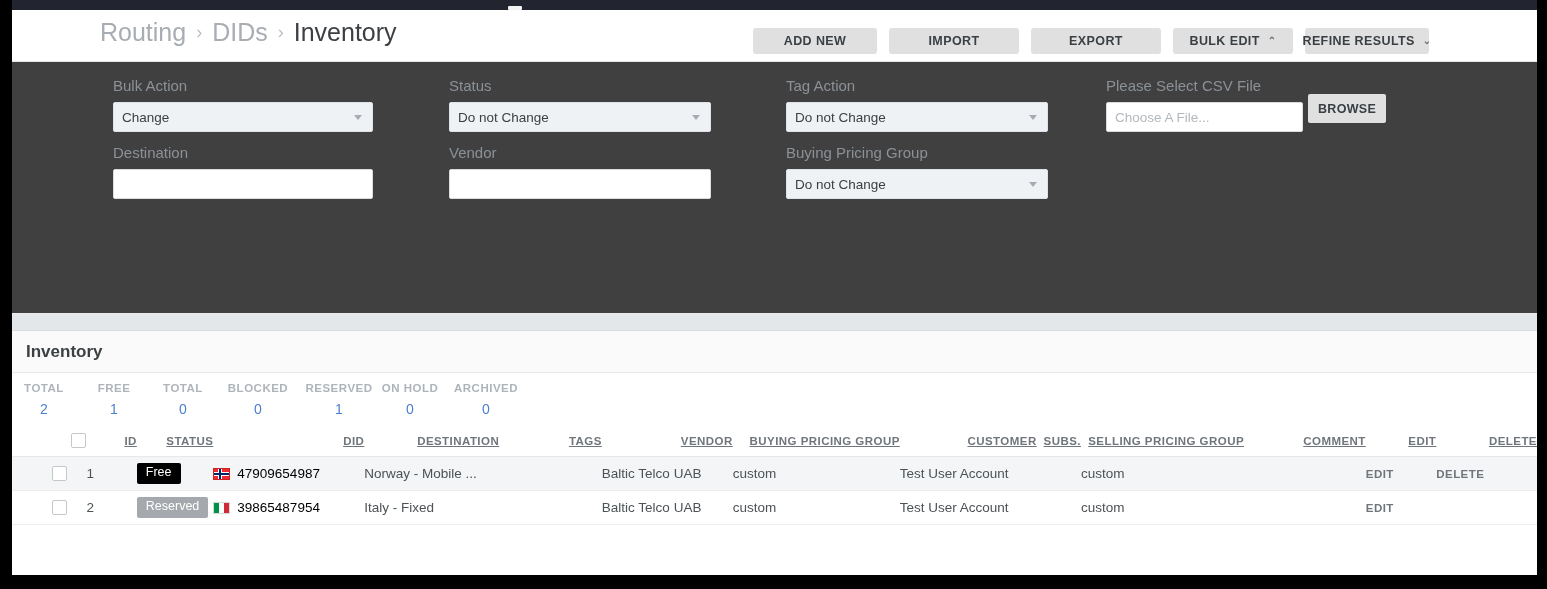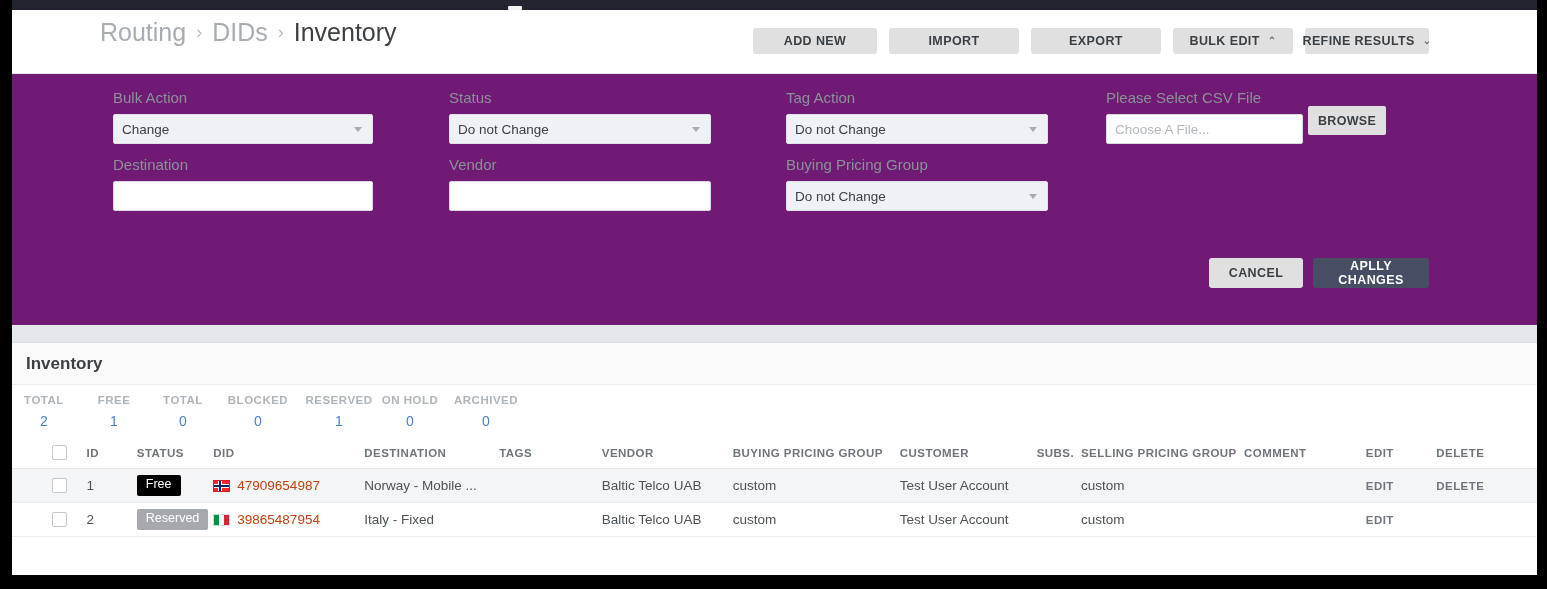--- a/index.html
+++ b/index.html
@@ -37,21 +37,21 @@
     position: absolute;
     top: 10px; left: 12px;
     width: 1525px; height: 565px;
     background: #ffffff;
     overflow: hidden;
   }
 
   
   .header {
     position: relative;
-    height: 64px;
+    height: 52px;
     background: #ffffff;
     border-bottom: 1px solid #e6e8ea;
   }
   .breadcrumb {
     position: absolute; left: 88px; top: 8px;
     display: flex; align-items: center; gap: 10px;
     font-size: 25px; font-weight: 400;
     color: #9aa0a6;
   }
   .breadcrumb .crumb { color: #a7adb3; }
@@ -78,21 +78,21 @@
   .btn.w-add    { width: 124px; }
   .btn.w-import { width: 130px; }
   .btn.w-export { width: 130px; }
   .btn.w-bulk   { width: 120px; }
   .btn.w-refine { width: 124px; }
   .caret { font-size: 10px; color: #6d7379; line-height: 1; }
 
   
   .panel {
     position: relative;
-    background: #701a75;
+    background: #404040;
     height: 252px;
     border-bottom: 1px solid #e9ebed;
   }
   .field-label {
     position: absolute;
     font-size: 15px; color: #8b9197; font-weight: 400;
   }
   .select-box {
     position: absolute;
     height: 30px;
@@ -192,24 +192,25 @@
 
   
   table.inv {
     width: 100%;
     border-collapse: collapse;
     table-layout: fixed;
   }
   table.inv thead th {
     font-size: 11.5px; font-weight: 700; letter-spacing: 0.45px;
     color: #6f757b;
-    text-align: left;
+    text-align: right;
     padding: 6px 0 8px 0;
     border-bottom: 1px solid #e6e8ea;
     vertical-align: middle;
+    text-decoration: underline;
   }
   table.inv tbody td {
     font-size: 13.5px;
     color: #4c5256;
     padding: 0;
     height: 34px;
     vertical-align: middle;
     border-bottom: 1px solid #ededef;
   }
   tr.row-alt td { background: #f4f5f7; }
@@ -260,21 +261,21 @@
   }
   .flag-it { background: #fff; display: flex; }
   .flag-it span { flex: 1; height: 100%; display: block; }
   .flag-it .g { background: #009246; }
   .flag-it .w { background: #ffffff; }
   .flag-it .r { background: #ce2b37; }
   .link {
     font-size: 11.5px; font-weight: 700; letter-spacing: 0.45px;
     color: #6f757b; cursor: pointer;
   }
-  .num-link { color: #c2410c; text-align: center; }
+  .num-link { color: #000000; text-align: center; }
 </style>
 </head>
 <body>
 
 <div class="screen">
   <div class="chrome-top"></div>
   <div class="chrome-notch"></div>
   <div class="chrome-left"></div>
   <div class="chrome-right"></div>
   <div class="chrome-bottom"></div>
@@ -334,24 +335,20 @@
 
       <span class="field-label" style="left:437px; top:82px;">Vendor</span>
       <input class="text-input" style="left: 437px; top: 107px; width: 262px;">
 
       <span class="field-label" style="left:774px; top:82px;">Buying Pricing Group</span>
       <div class="select-box" style="left:774px; top:107px; width:262px;">
         <span class="val">Do not Change</span>
         <span class="arrow"></span>
       </div>
 
-      <div class="panel-footer">
-        <button class="btn-cancel">CANCEL</button>
-        <button class="btn-apply">APLLY CHANGES</button>
-      </div>
     </div>
 
     <div class="band"></div>
 
     <div class="inv-title-bar">
       <span class="inv-title">Inventory</span>
     </div>
 
     <div class="stats">
       <div class="stat" style="left:4px; width:56px;">

